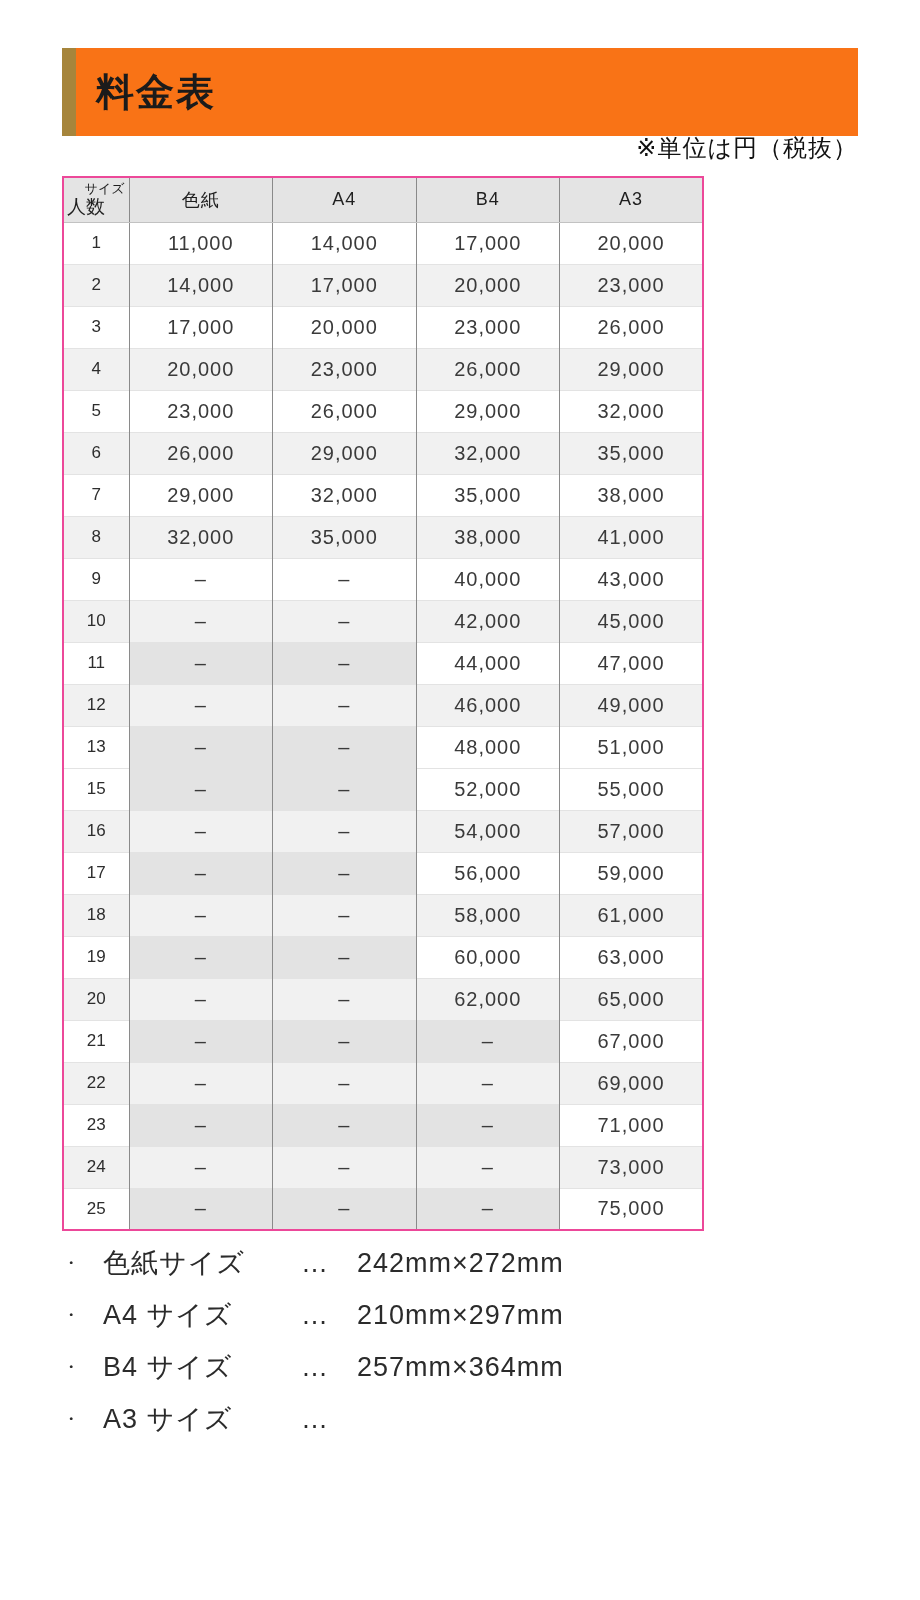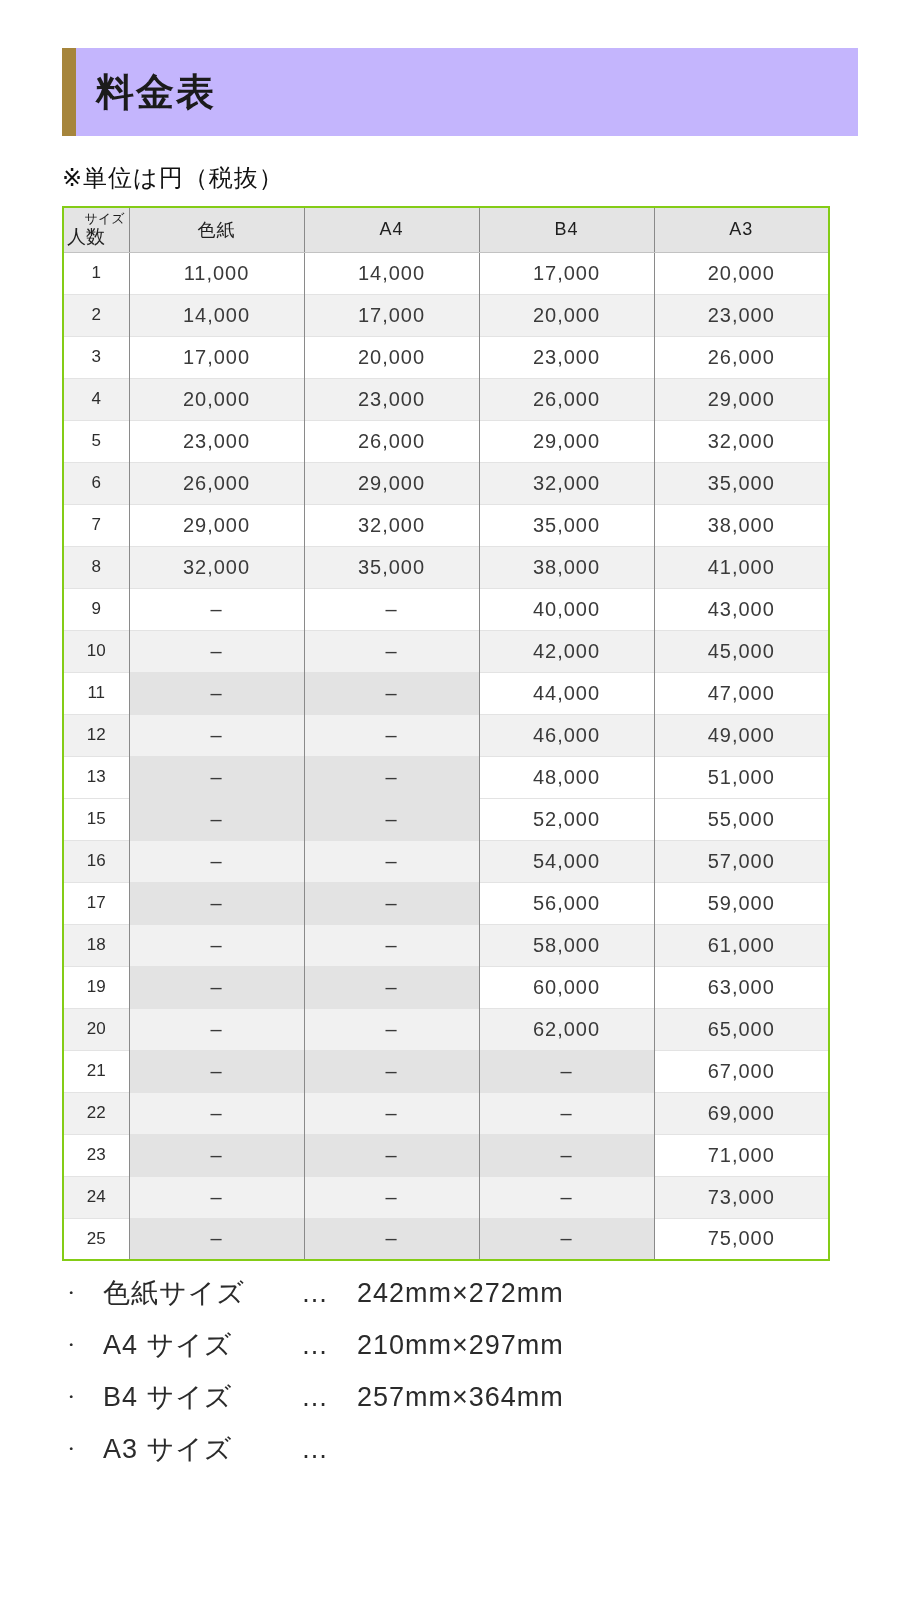--- a/index.html
+++ b/index.html
@@ -37,34 +37,34 @@
   .title {
     margin-left: 34px;
     font-size: 38px;
     font-weight: 700;
     color: #1b1b1b;
     letter-spacing: 2px;
   }
 
   
   .unit-note {
-    margin-top: 30px;
     margin-bottom: 16px;
+    text-align: right;
     font-size: 24px;
     color: #111111;
     line-height: 1;
     letter-spacing: 1px;
   }
 
   
   table.price-table {
-    width: 768px;
+    width: 642px;
     border-collapse: collapse;
     table-layout: fixed;
-    border: 2px solid #84cc16;
+    border: 2px solid #ec4899;
   }
   .price-table th, .price-table td {
     border-left: 1px solid #8a8a8a;
     border-top: 1px solid #e3e3e3;
     text-align: center;
     vertical-align: middle;
   }
   .price-table thead th {
     height: 45px;
     background: #e4e4e4;
@@ -140,21 +140,21 @@
   ul.size-notes .label { width: 198px; letter-spacing: 1px; margin-left: 11px; }
   ul.size-notes .dots  { width: 56px; letter-spacing: 1px; }
   ul.size-notes .value { letter-spacing: 1px; }
 </style>
 </head>
 <body>
 
 <div class="page">
   <div class="content">
 
-    <header class="title-band" style="background: #c4b5fd;">
+    <header class="title-band" style="background: #f97316;">
       <span class="accent" style="background: rgb(166, 133, 60);"></span>
       <h1 class="title">料金表</h1>
     </header>
 
     <div class="unit-note">※単位は円（税抜）</div>
 
     <table class="price-table">
       <colgroup>
         <col class="c-num">
         <col>

